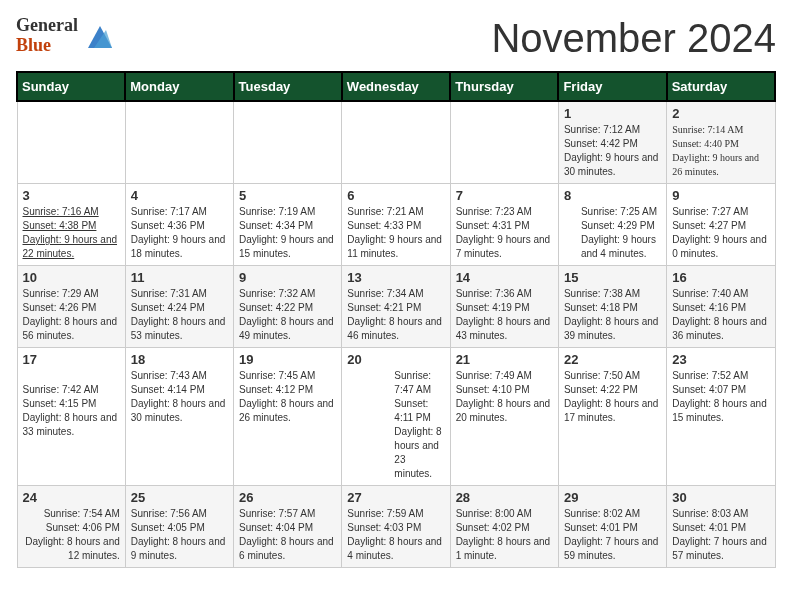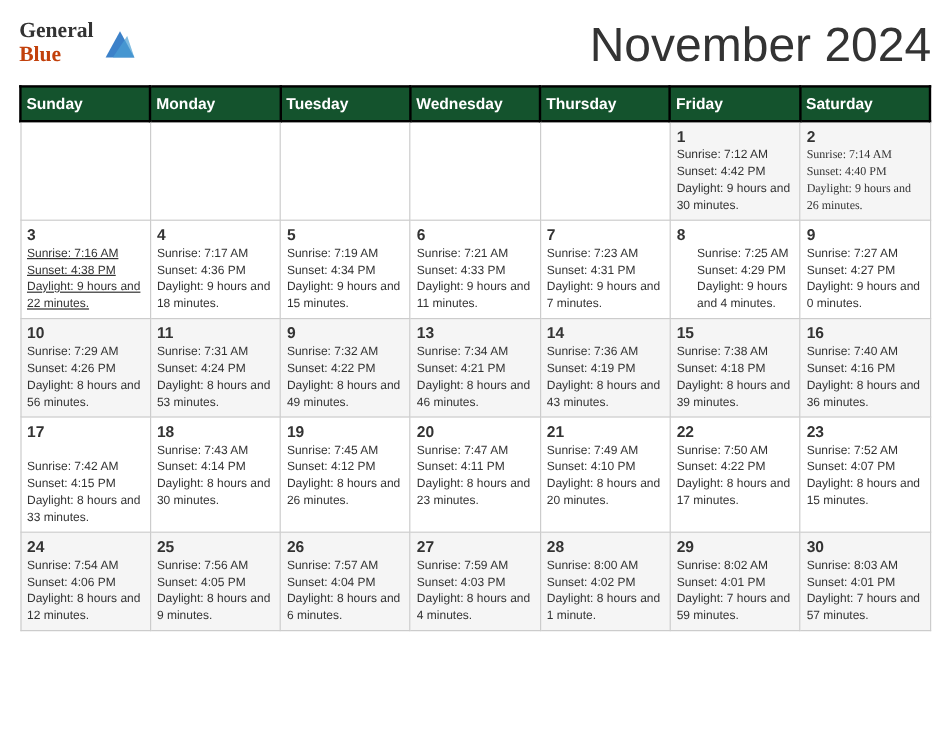--- a/index.html
+++ b/index.html
@@ -248,21 +248,21 @@
 Daylight: 8 hours and 30 minutes.</div>
         </td>
         <td>
           <span class="day-number">19</span>
           <div class="day-info" style="white-space: pre-line;">Sunrise: 7:45 AM
 Sunset: 4:12 PM
 Daylight: 8 hours and 26 minutes.</div>
         </td>
         <td>
           <span class="day-number">20</span>
-          <div class="day-info" style="white-space: pre-line;">Sunrise: 7:47 AM
+          <div class="day-info" style="white-space: pre-line; margin-left: 47px;">Sunrise: 7:47 AM
 Sunset: 4:11 PM
 Daylight: 8 hours and 23 minutes.</div>
         </td>
         <td>
           <span class="day-number">21</span>
           <div class="day-info" style="white-space: pre-line;">Sunrise: 7:49 AM
 Sunset: 4:10 PM
 Daylight: 8 hours and 20 minutes.</div>
         </td>
         <td>
@@ -274,21 +274,21 @@
         <td>
           <span class="day-number">23</span>
           <div class="day-info" style="white-space: pre-line;">Sunrise: 7:52 AM
 Sunset: 4:07 PM
 Daylight: 8 hours and 15 minutes.</div>
         </td>
       </tr>
       <tr>
         <td>
           <span class="day-number">24</span>
-          <div class="day-info" style="white-space: pre-line;">Sunrise: 7:54 AM
+          <div class="day-info" style="white-space: pre-line; text-align: right;">Sunrise: 7:54 AM
 Sunset: 4:06 PM
 Daylight: 8 hours and 12 minutes.</div>
         </td>
         <td>
           <span class="day-number">25</span>
           <div class="day-info" style="white-space: pre-line;">Sunrise: 7:56 AM
 Sunset: 4:05 PM
 Daylight: 8 hours and 9 minutes.</div>
         </td>
         <td>

